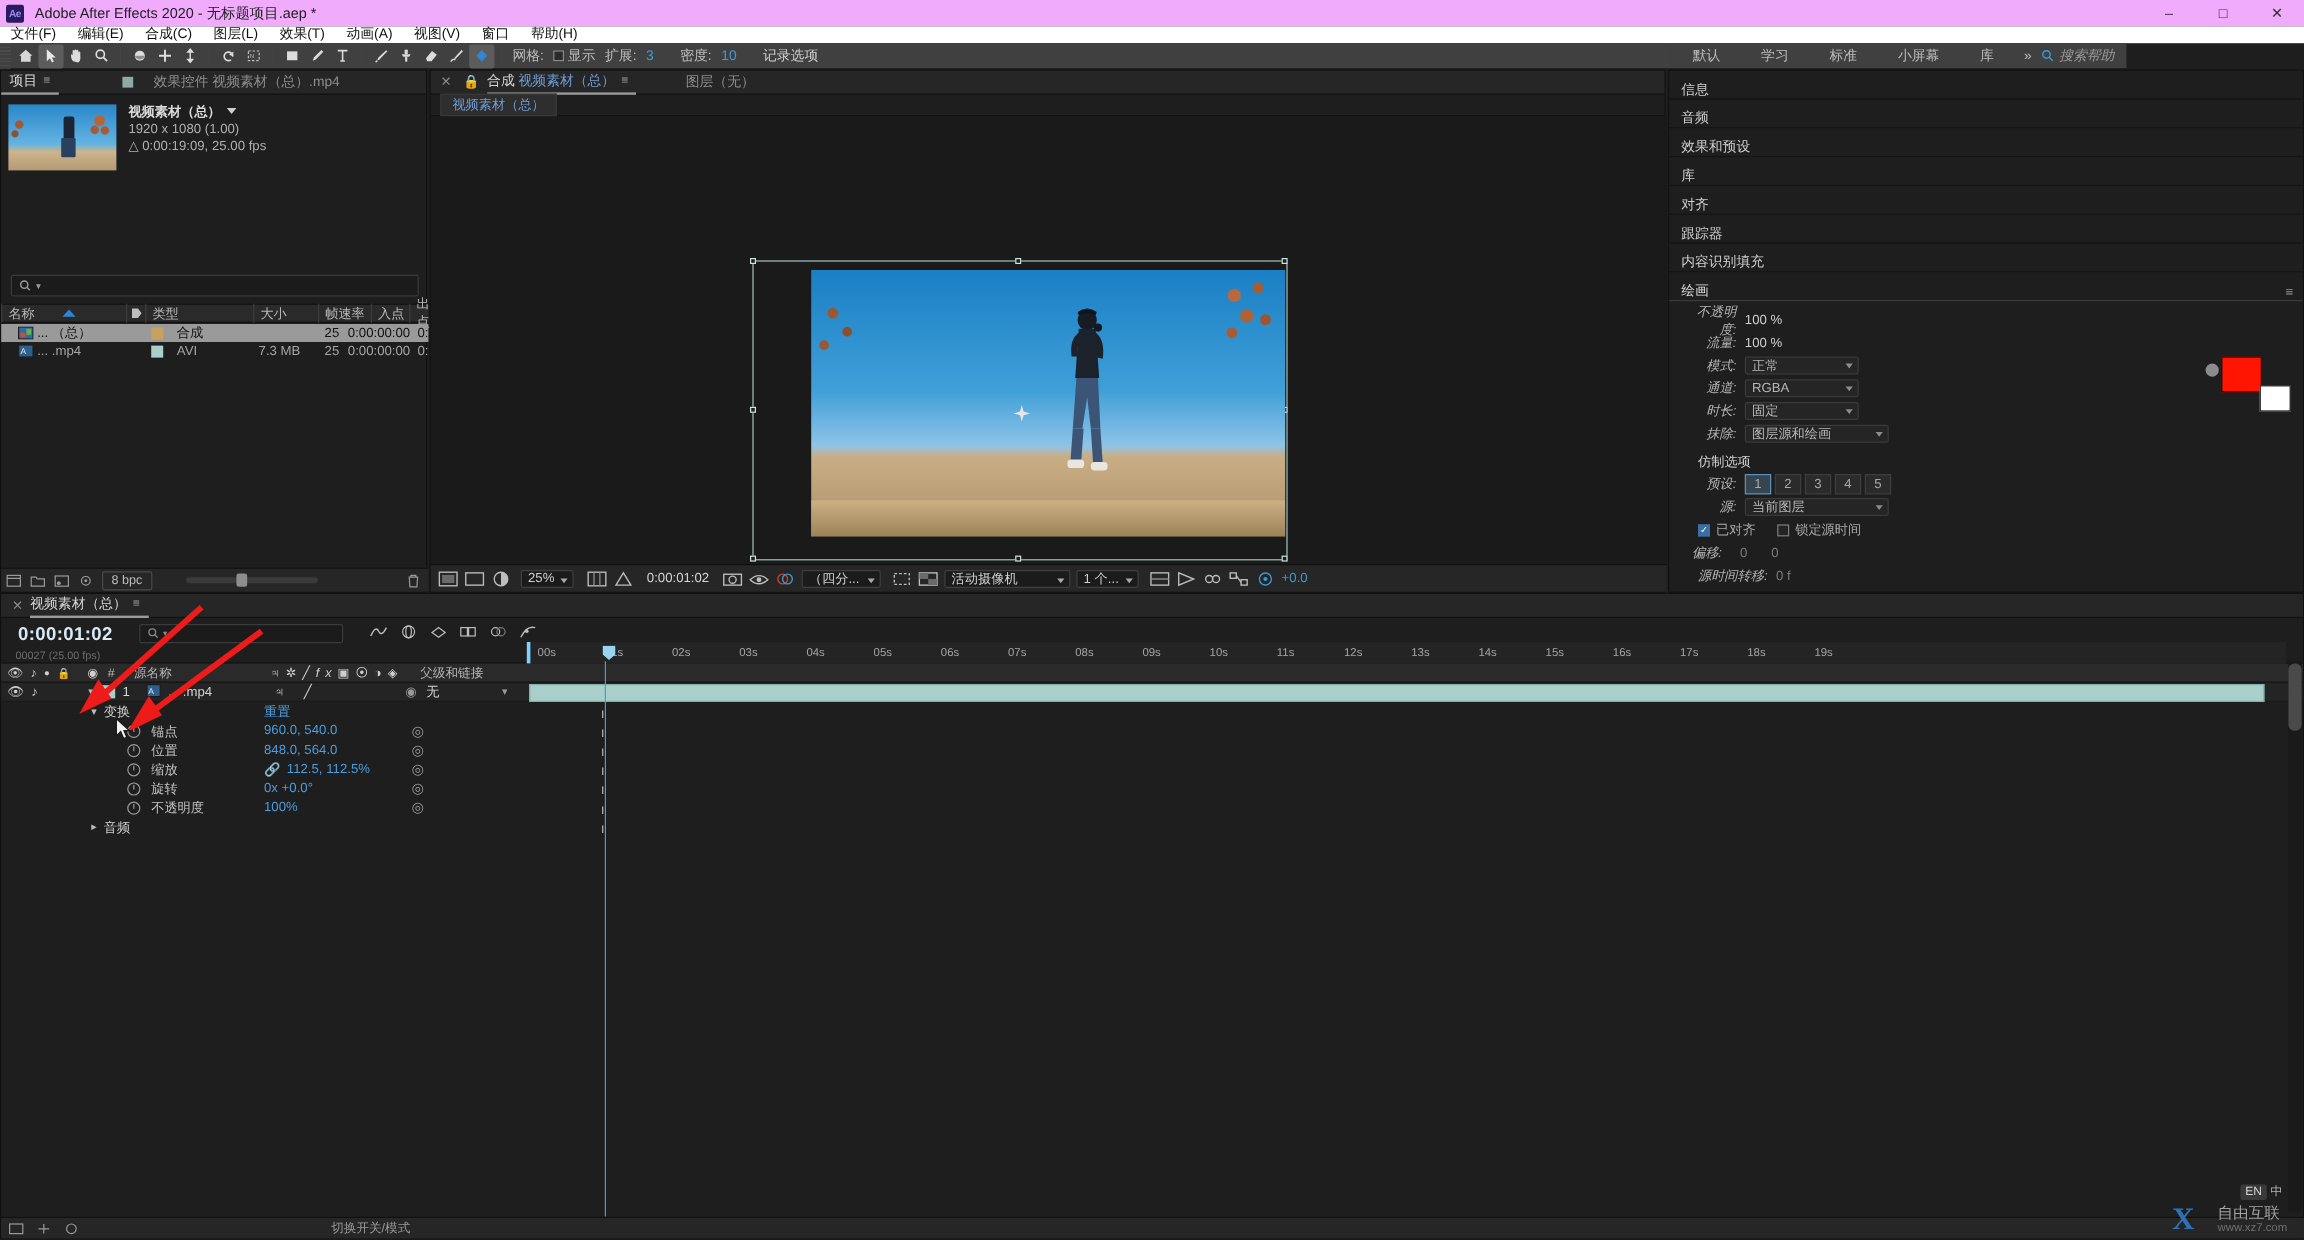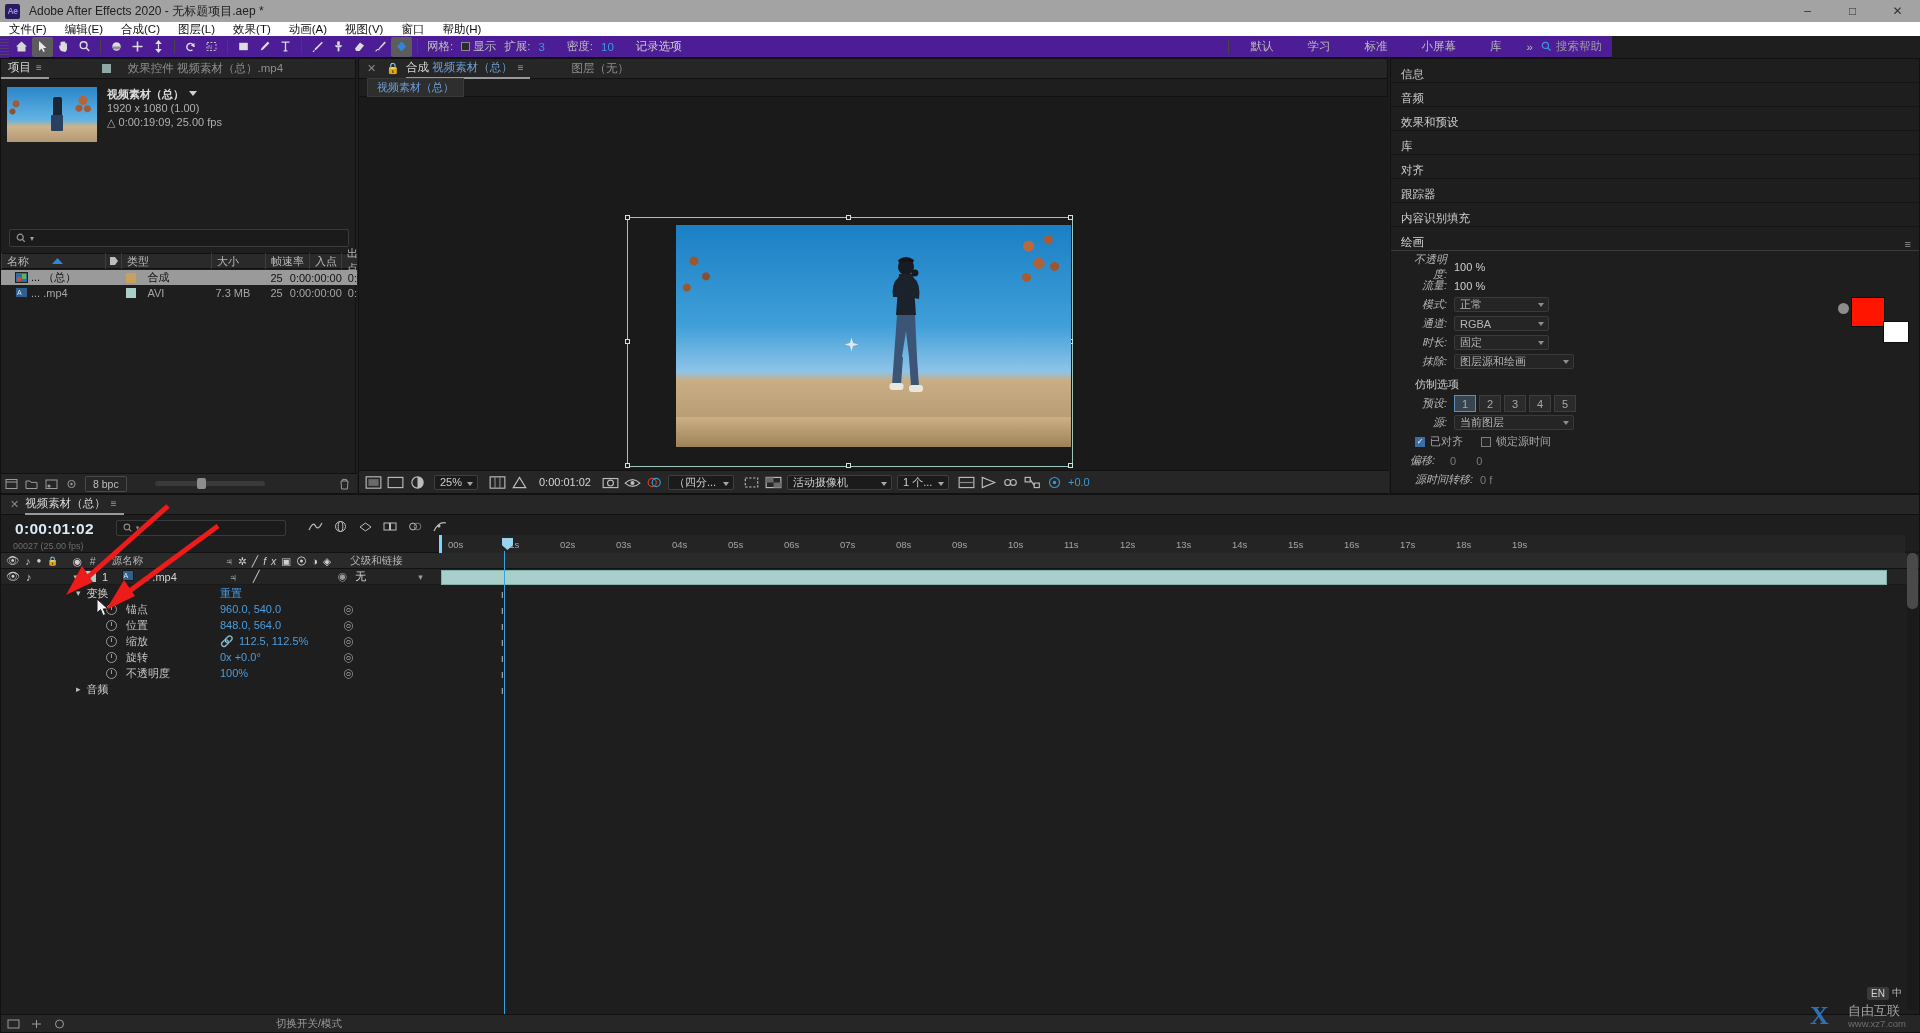--- a/index.html
+++ b/index.html
@@ -6,51 +6,51 @@
   html,body { width:1920px; height:1033px; overflow:hidden; }
   body {
     background:#1e1e1e; color:#c8c8c8;
     font-family:"Liberation Sans","DejaVu Sans",sans-serif;
     font-size:11.5px; -webkit-font-smoothing:antialiased;
   }
   .app { position:relative; width:1920px; height:1033px; }
 
   
   .titlebar { position:absolute; left:0; top:0; width:1920px; height:22px;
-    background:#a3a3a3; color:#1a1a1a; display:flex; align-items:center; }
+    background:#f0abfc; color:#1a1a1a; display:flex; align-items:center; }
   .ae-logo { width:15px; height:15px; margin-left:5px; background:#2a1a5e;
     border-radius:2px; color:#9a8bf0; font-size:8.5px; font-weight:bold;
     display:flex; align-items:center; justify-content:center; letter-spacing:-0.5px;}
   .title-text { margin-left:9px; font-size:12px; color:#202020; }
   .win-btns { margin-left:auto; display:flex; height:22px; }
   .win-btn { width:45px; height:22px; display:flex; align-items:center;
     justify-content:center; color:#333; font-size:12px; }
 
   
   .menubar { position:absolute; left:0; top:22px; width:1920px; height:14px;
     background:#fff; display:flex; align-items:center; color:#101010; }
   .menubar .mi { font-size:11.5px; padding:0 9px; line-height:14px; white-space:nowrap;}
 
   
-  .toolbar { position:absolute; left:0; top:36px; width:1612px; height:22px;
-    background:#4c1d95; border-bottom:1px solid #101010; display:flex; align-items:center; }
+  .toolbar { position:absolute; left:0; top:36px; width:1772px; height:22px;
+    background:#404040; border-bottom:1px solid #101010; display:flex; align-items:center; }
   .grip { width:9px; height:22px; background:
       repeating-linear-gradient(to bottom,#555 0 1px,transparent 1px 3px);
       opacity:.55; margin-right:2px; }
   .tool { width:21px; height:20px; display:flex; align-items:center;
     justify-content:center; color:#cfcfcf; font-size:12px; position:relative;}
   .tool.active { background:#5c5c5c; border-radius:2px; }
   .tool svg { display:block; }
   .tsep { width:1px; height:15px; background:#444; margin:0 5px; }
   .tb-text { font-size:11.5px; color:#bdbdbd; margin:0 4px; white-space:nowrap;}
   .tb-num { color:#3c9ae0; }
   .chk { width:9px; height:9px; border:1px solid #8a8a8a; display:inline-block;
     vertical-align:-1px; margin-right:3px; background:#2b2b2b;}
   .ws-item { font-size:11.5px; color:#bdbdbd; padding:0 17px; white-space:nowrap; }
-  .search-help { display:flex; align-items:center; color:#9a9a9a; font-size:11.5px; }
+  .search-help { display:flex; align-items:center; color:#9a9a9a; font-size:11.5px;font-style:italic; }
 
   
   .panel { position:absolute; background:#1e1e1e; border:1px solid #111; }
   .ptabs { height:20px; background:#262626; display:flex; align-items:center;
     border-bottom:1px solid #111; }
   .ptab { height:20px; display:flex; align-items:center; padding:0 7px;
     font-size:11.5px; color:#8e8e8e; white-space:nowrap; }
   .ptab.sel { color:#d8d8d8; border-bottom:2px solid #9a9a9a; }
   .ptab .sq { width:9px; height:9px; background:#8fa9a5; margin-right:5px; }
   .hm { margin-left:5px; color:#9a9a9a; font-size:10px; letter-spacing:0; }

